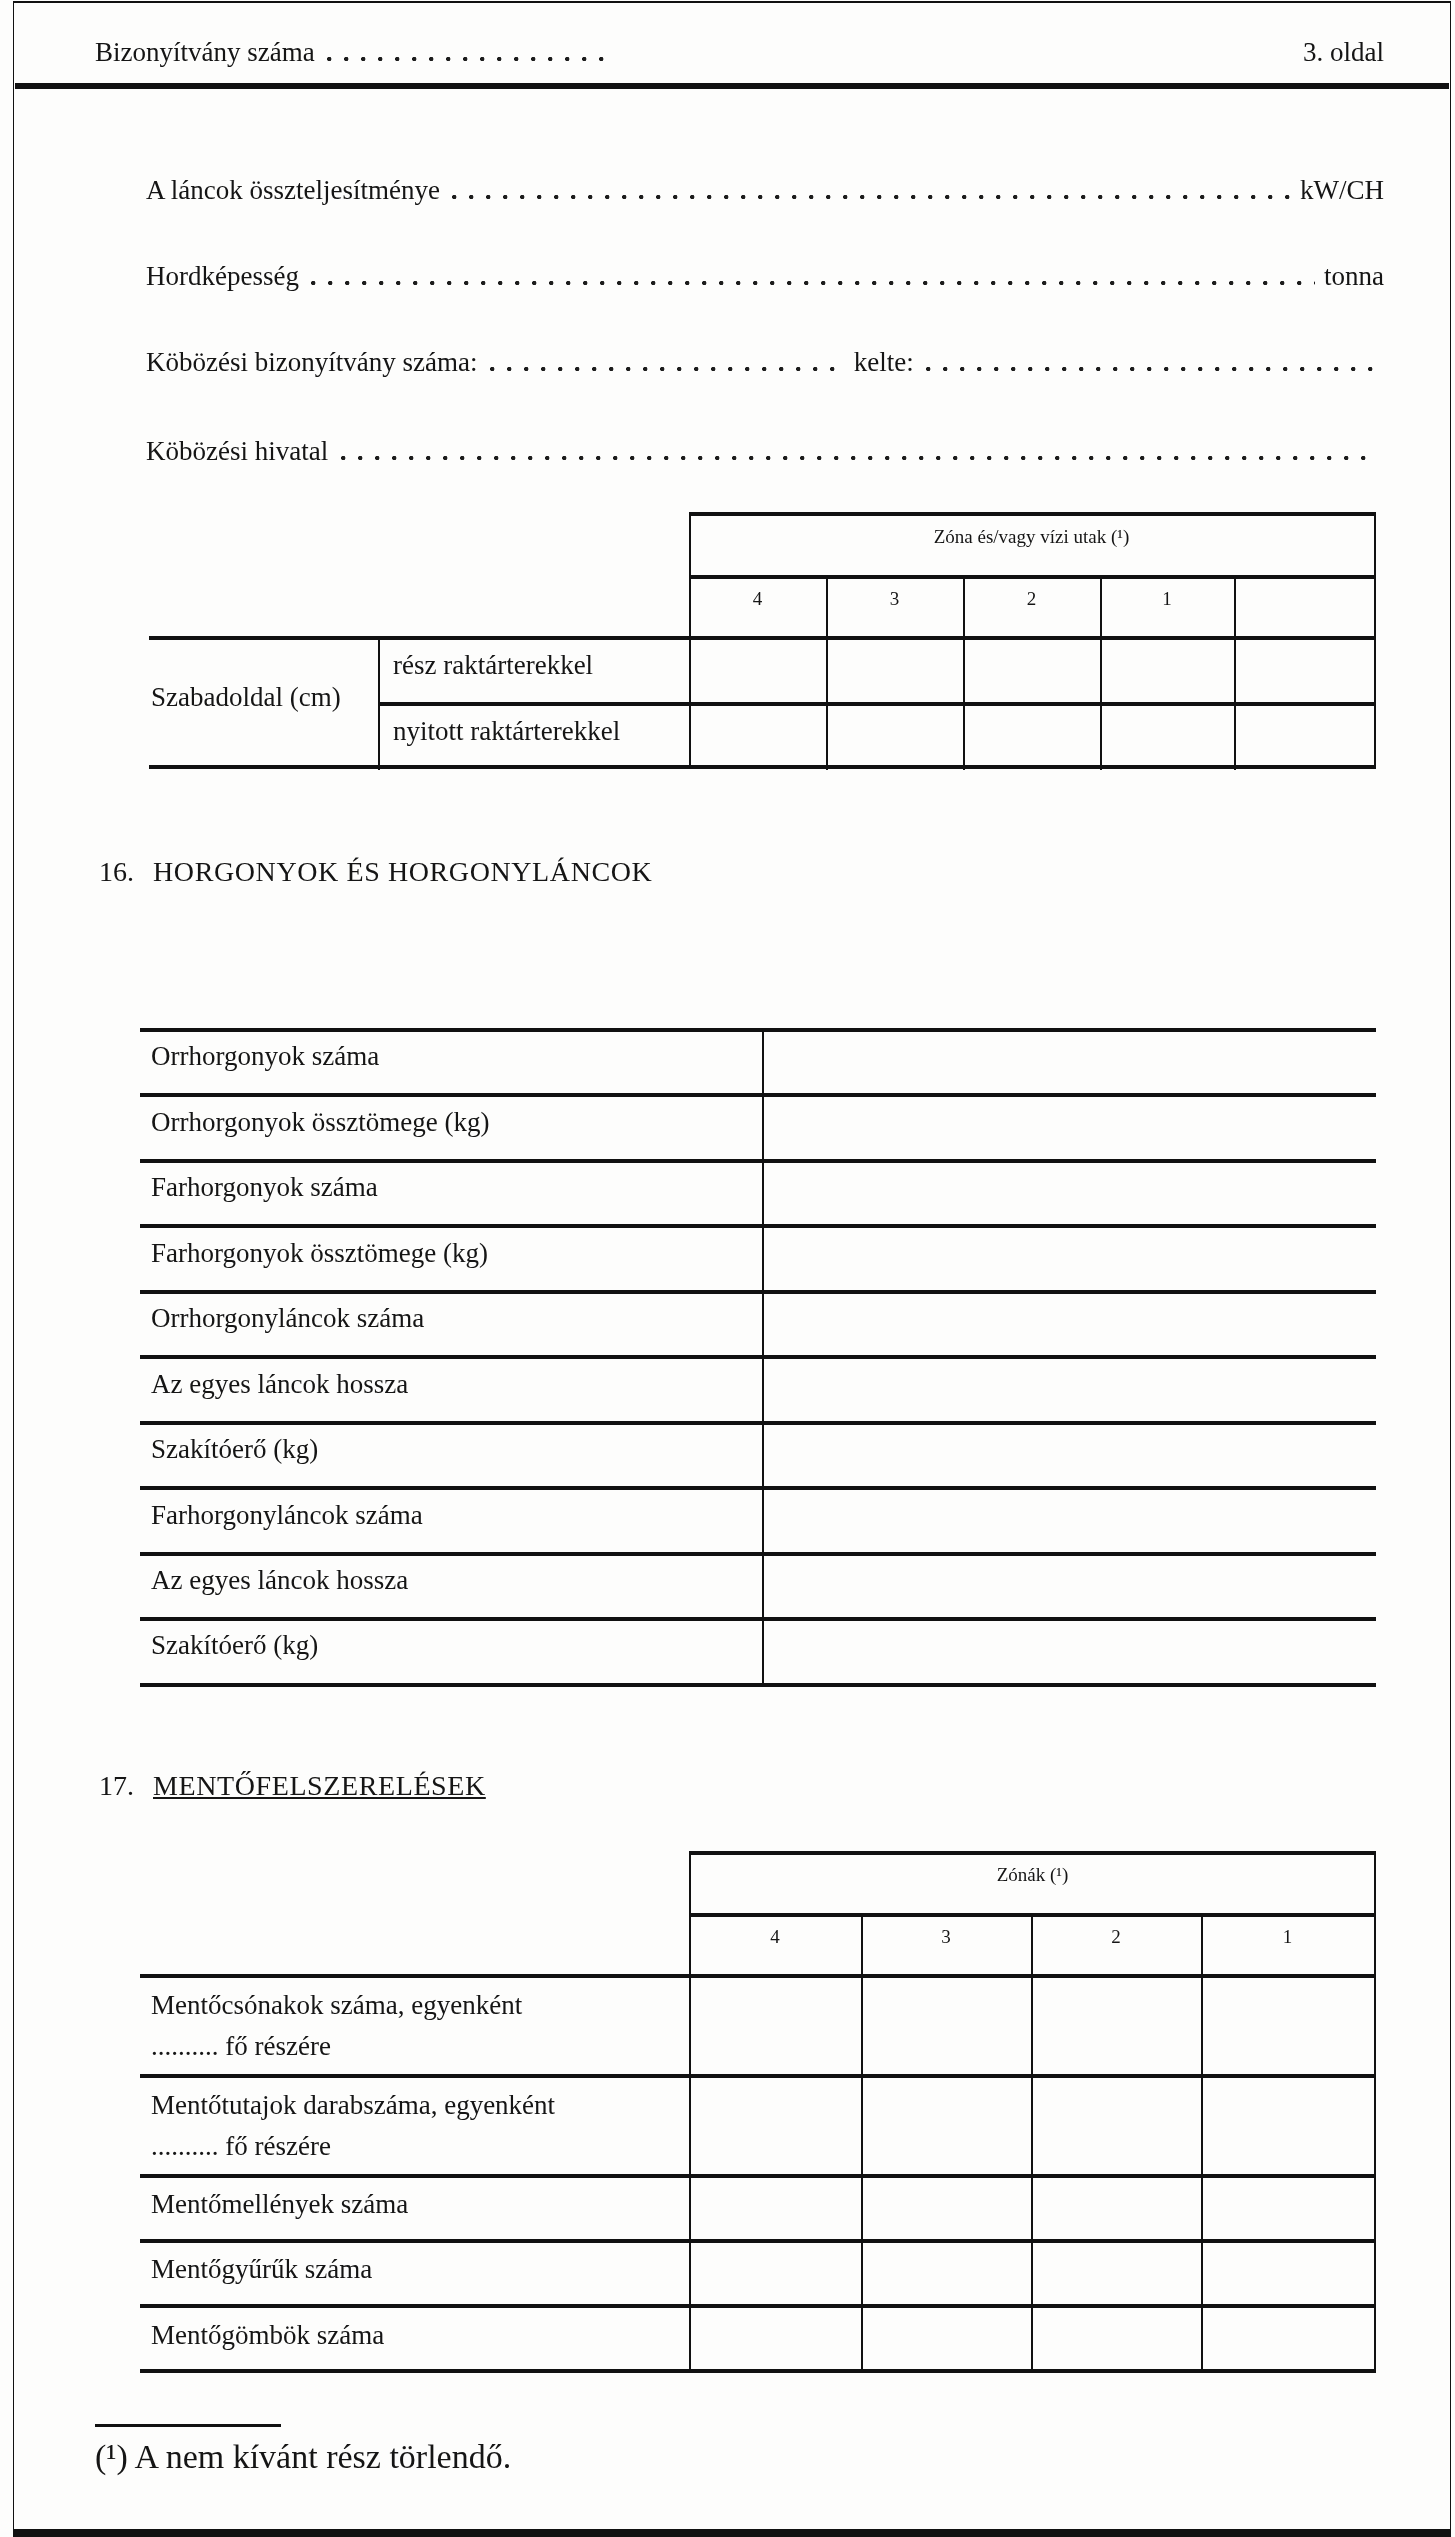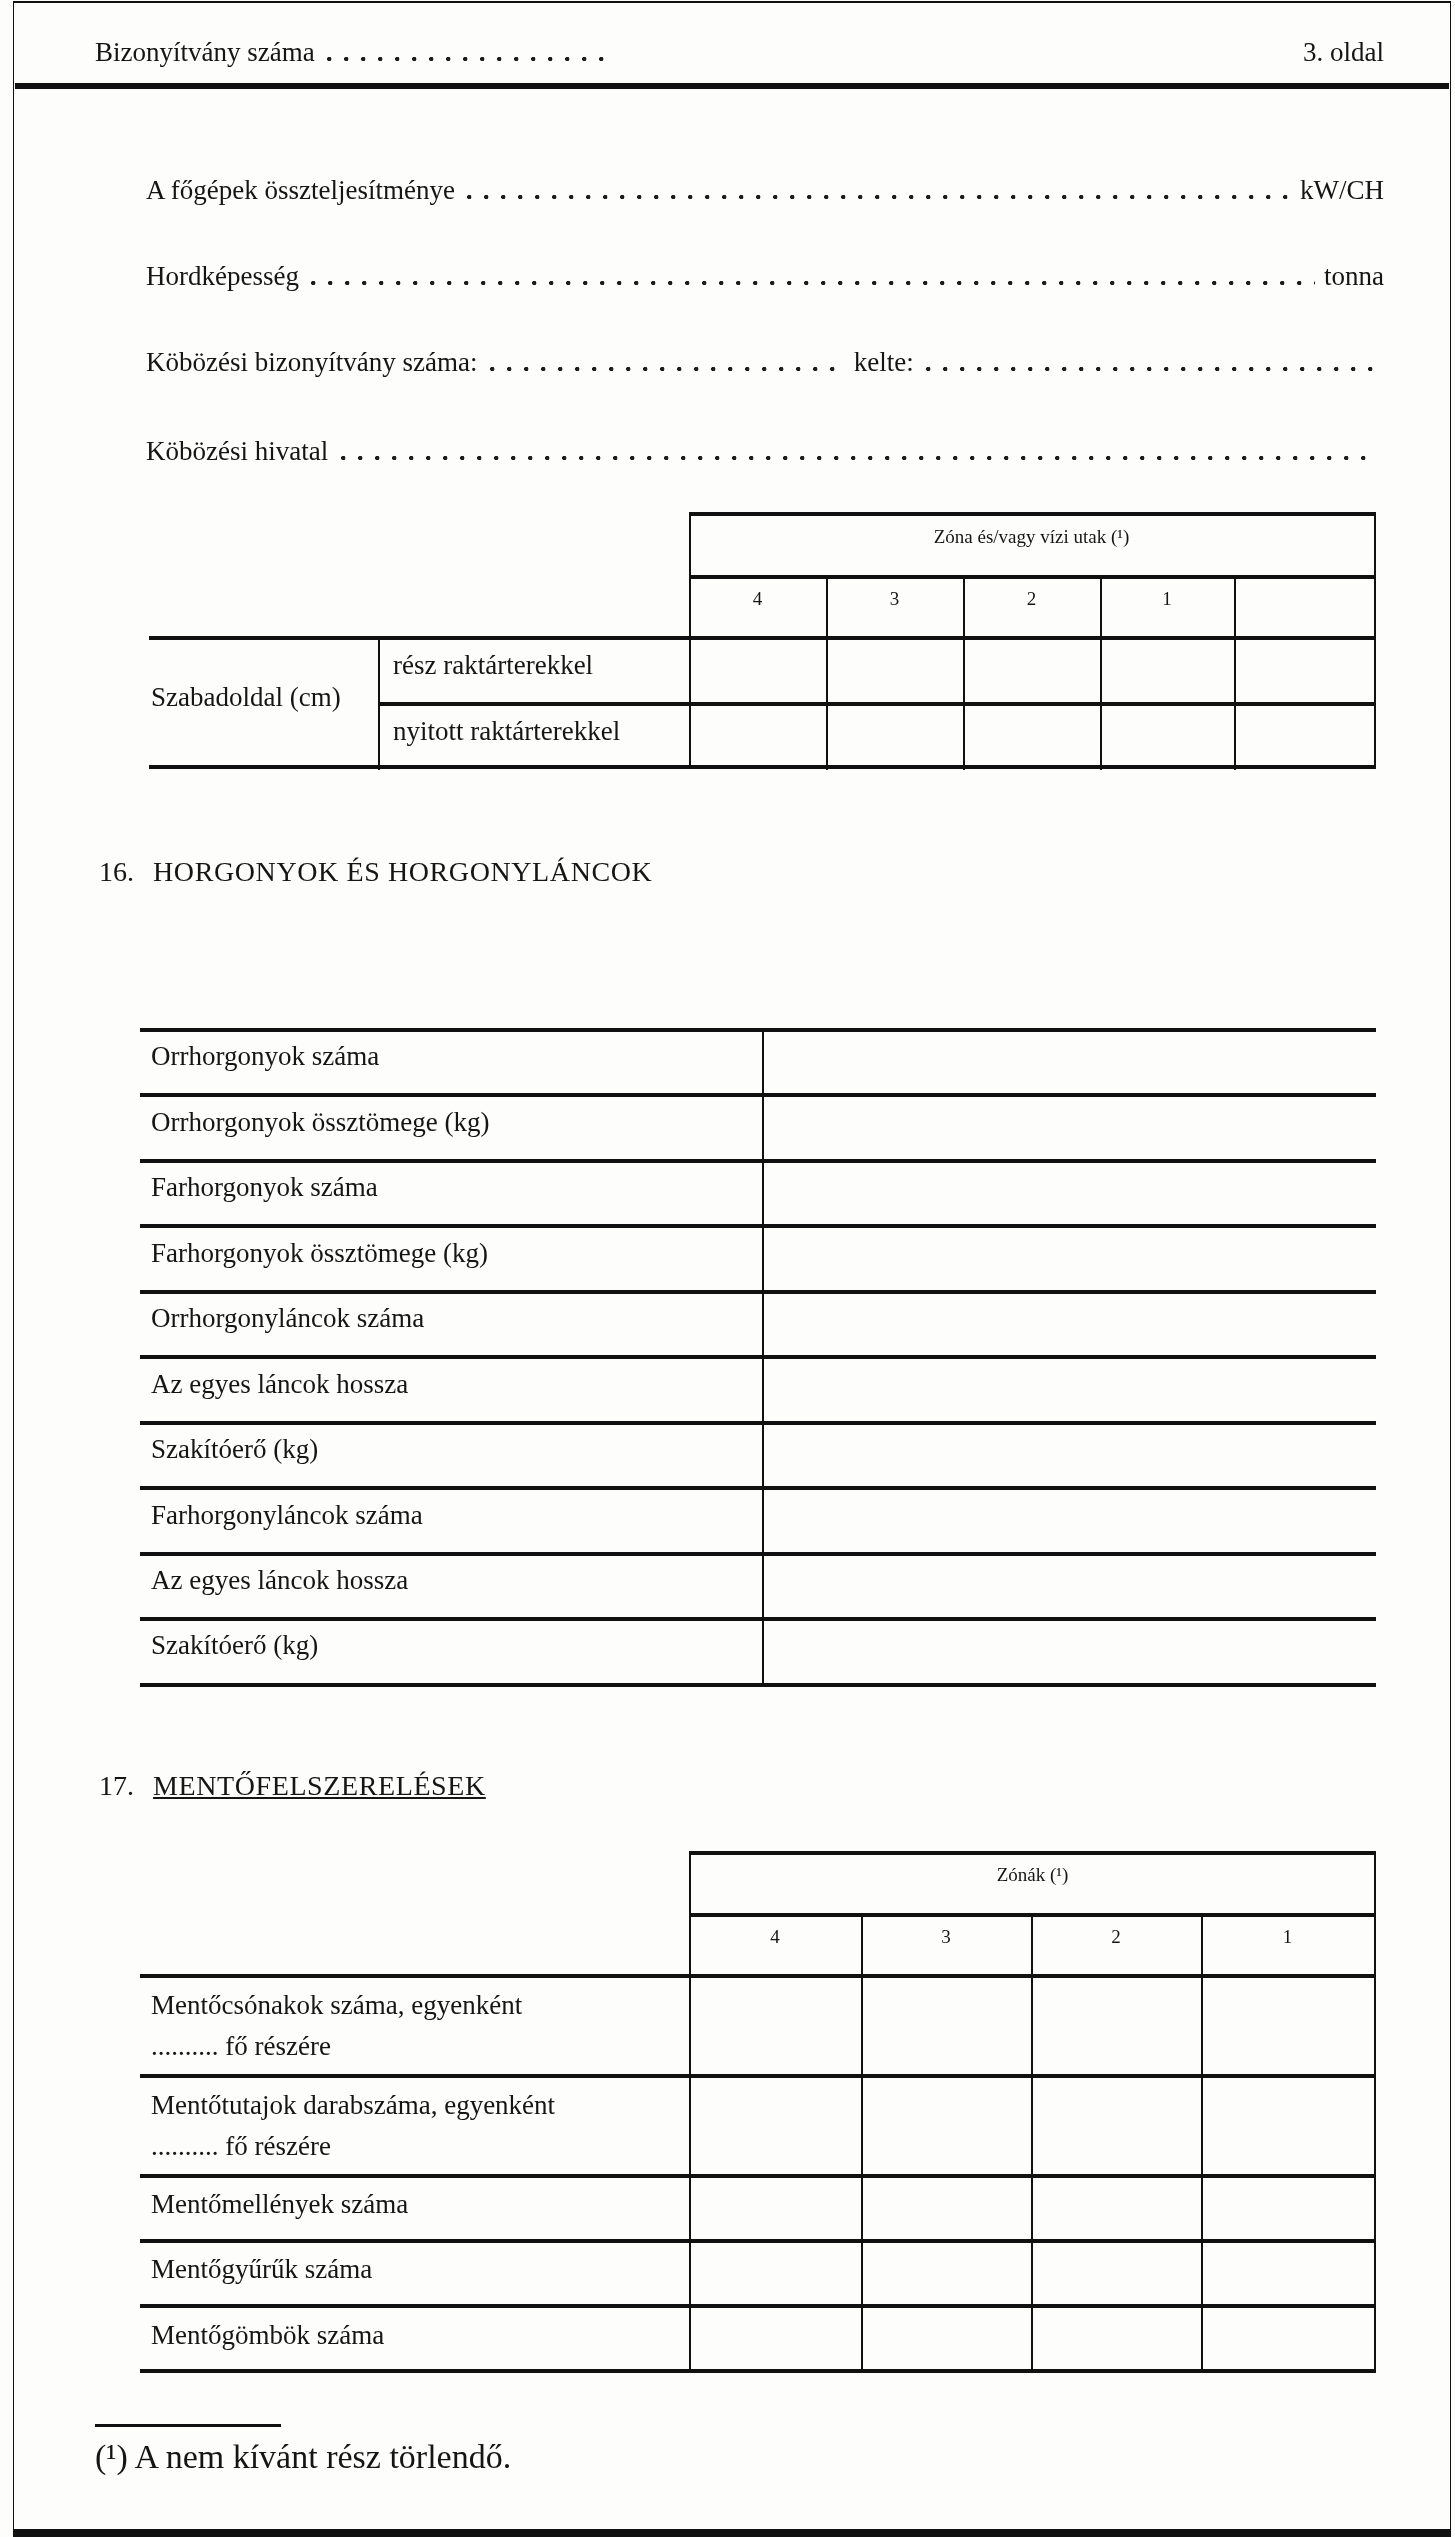--- a/index.html
+++ b/index.html
@@ -52,21 +52,21 @@
 
   <div class="form-row" style="top:24px;left:95px;height:44px;">
     <span class="lbl">Bizonyítvány száma</span>
     <span class="leader" style="width:286px;"></span>
     <span class="spacer"></span>
     <span class="lbl">3. oldal</span>
   </div>
   <div class="hline" style="top:83px;left:14.6px;right:5.7px;height:5.7px;"></div>
 
   <div class="form-row" style="top:162px;height:44px;">
-    <span class="lbl">A főgépek összteljesítménye</span>
+    <span class="lbl">A láncok összteljesítménye</span>
     <span class="leader grow"></span>
     <span class="lbl">kW/CH</span>
   </div>
 
   <div class="form-row" style="top:248px;height:44px;">
     <span class="lbl">Hordképesség</span>
     <span class="leader grow"></span>
     <span class="lbl">tonna</span>
   </div>
 

